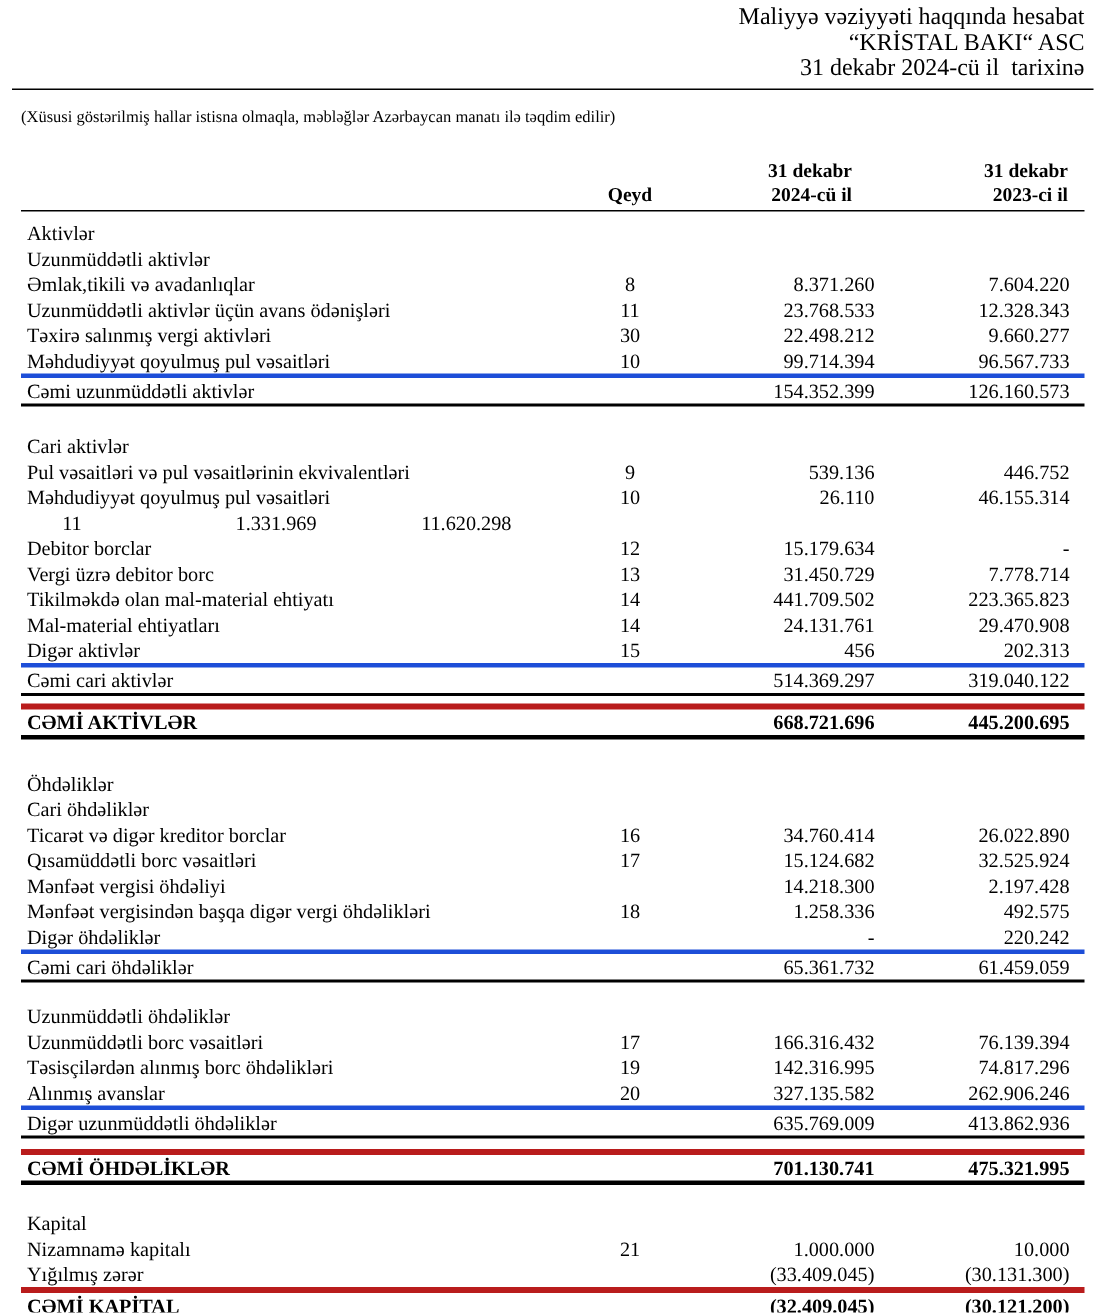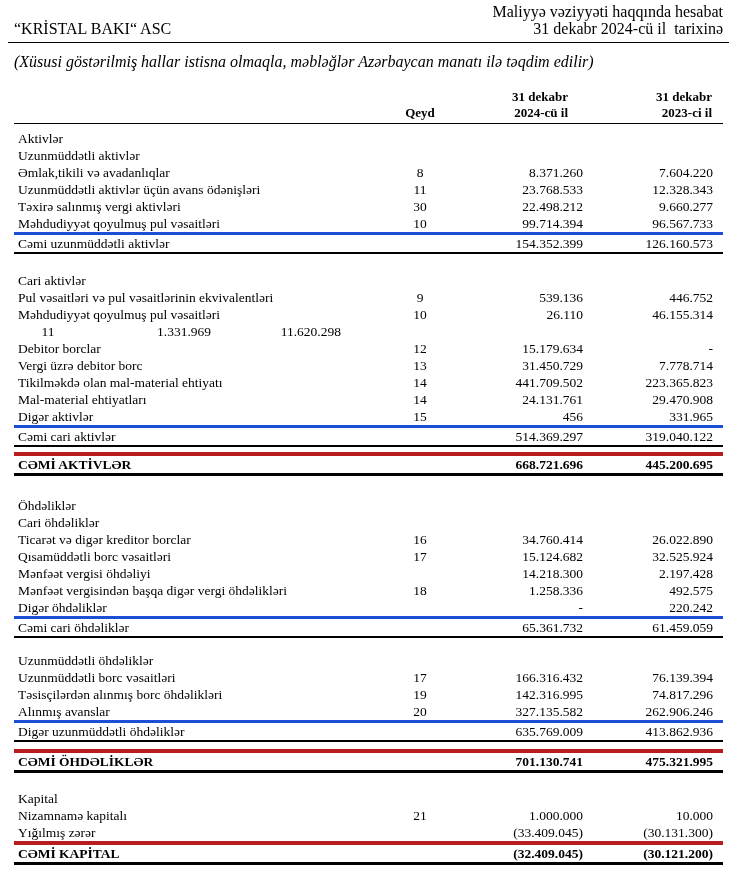--- a/index.html
+++ b/index.html
@@ -9,28 +9,28 @@
     color:#000;
     -webkit-font-smoothing:antialiased;
   }
   .page{padding:3px 14px 0 14px;}
 
   
   .report-title{
     text-align:right;font-size:16px;line-height:17px;white-space:pre;
   }
   .company-line{
-    display:flex;justify-content:space-between;align-items:center;
-    font-size:16px;line-height:17px;white-space:pre;
+    display:flex;justify-content:space-between;align-items:flex-end;
+    font-size:16px;line-height:17px;white-space:pre;flex-direction:column;
   }
   .header-rule{
     border:none;border-top:1.5px solid #000;margin:5px -6px 0 -6px;
   }
   .currency-note{
-    margin-top:10px;font-style:italic;font-size:16px;line-height:17px;
+    margin-top:10px;font-size:11px;line-height:17px;
   }
 
   
   .fin-table{margin-top:19px;}
   .thead{
     display:flex;align-items:flex-end;
     padding:0 10px 3px 4px;
     border-bottom:1.5px solid #000;
     font-weight:bold;font-size:13px;line-height:15.5px;
   }
@@ -178,21 +178,21 @@
         <div class="row item">
           <span class="c-label">Mal-material ehtiyatları</span>
           <span class="c-note">14</span>
           <span class="c-v1">24.131.761</span>
           <span class="c-v2">29.470.908</span>
         </div>
         <div class="row item">
           <span class="c-label">Digər aktivlər</span>
           <span class="c-note">15</span>
           <span class="c-v1">456</span>
-          <span class="c-v2">331.965</span>
+          <span class="c-v2">202.313</span>
         </div>
         <div class="row total">
           <span class="c-label">Cəmi cari aktivlər</span>
           <span class="c-note"></span>
           <span class="c-v1">514.369.297</span>
           <span class="c-v2">319.040.122</span>
         </div>
         <div class="spacer" style="height: 5px;"></div>
         <div class="row grand">
           <span class="c-label">CƏMİ AKTİVLƏR</span>

